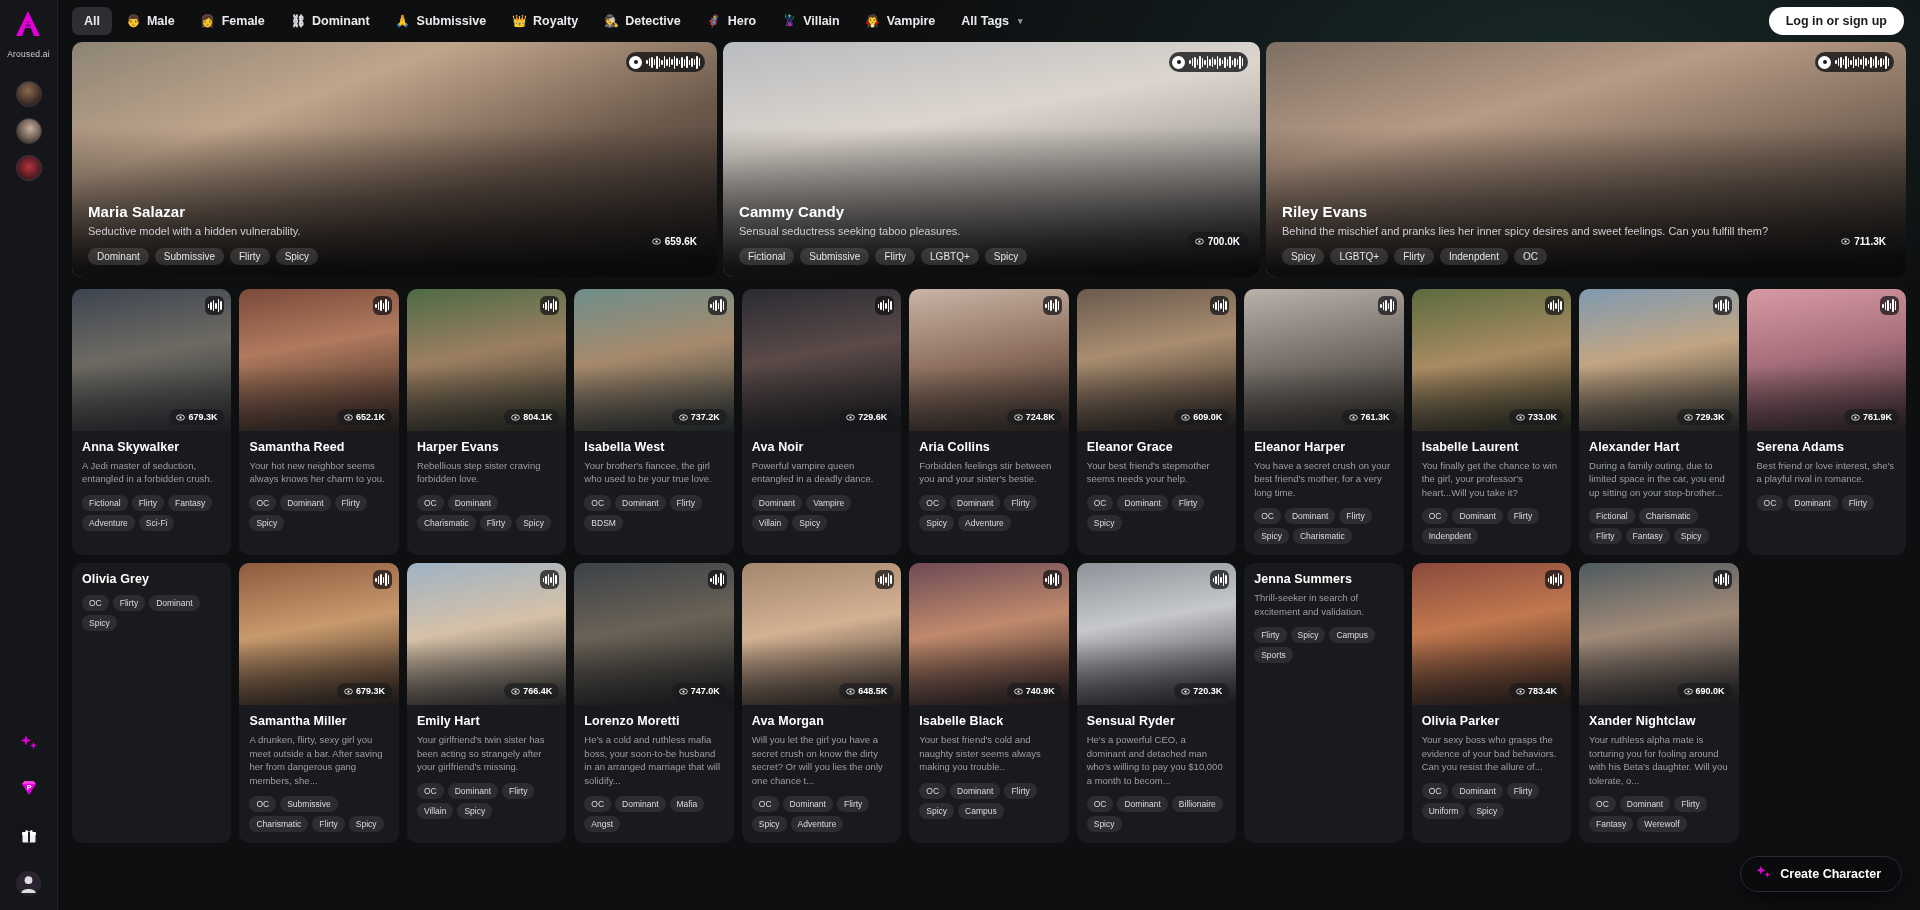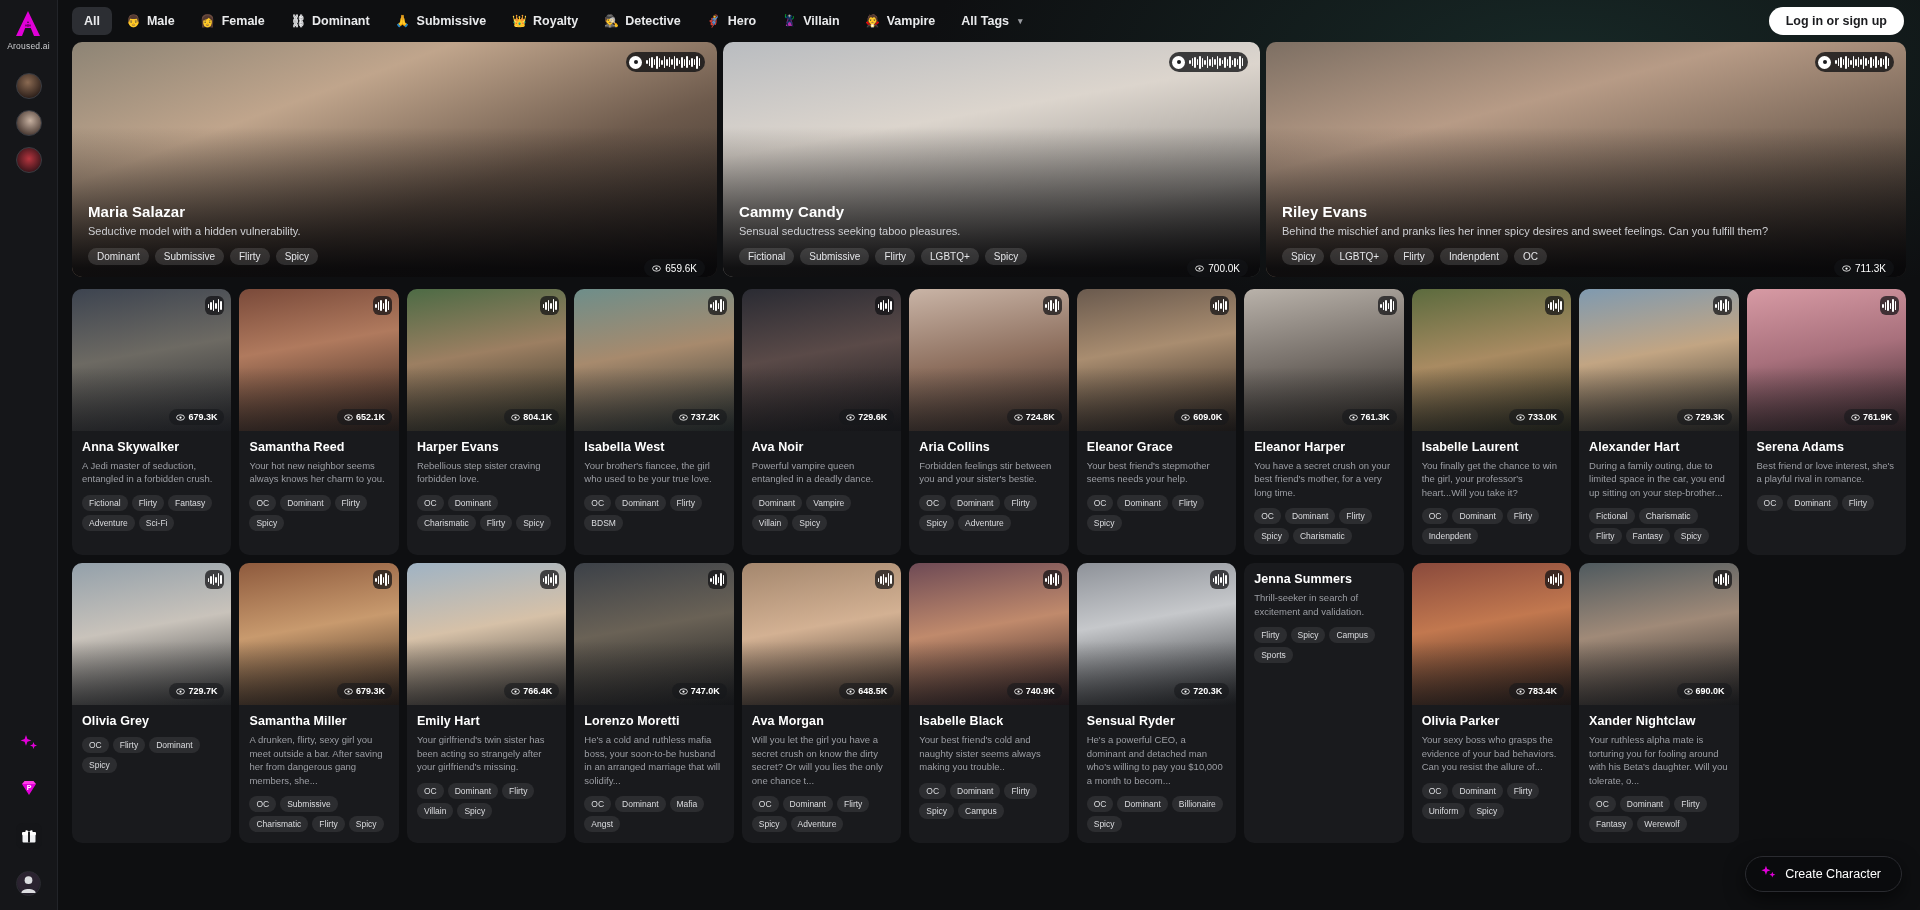--- a/index.html
+++ b/index.html
@@ -16,21 +16,21 @@
   .rail {
     width: 58px; height: 910px; flex: 0 0 58px;
     background: #151619;
     border-right: 1px solid #222429;
     display: flex; flex-direction: column; align-items: center;
     padding-top: 10px;
     position: relative;
   }
   .brand { display:flex; flex-direction:column; align-items:center; cursor:pointer; }
   .brand-mark { width: 30px; height: 28px; position: relative; }
-  .brand-name { font-size: 8.5px; color:#cfd0d3; margin-top: 3px; letter-spacing:.2px; }
+  .brand-name { font-size: 8.5px; color:#cfd0d3; margin-top: 11px; letter-spacing:.2px; }
   .rail-avatars { margin-top: 22px; display:flex; flex-direction:column; gap:11px; }
   .rail-av {
     width: 26px; height: 26px; border-radius: 50%;
     border: 1px solid #3a3c42;
     background-size: cover; background-position: center;
   }
   .rail-bottom {
     position:absolute; bottom: 14px; left:0; right:0;
     display:flex; flex-direction:column; align-items:center; gap: 22px;
   }
@@ -109,25 +109,25 @@
     position:absolute; top: 10px; right: 12px;
     height: 20px; padding: 0 5px 0 3px; border-radius: 10px;
     background: rgba(14,15,18,.78);
     display:flex; align-items:center; gap: 4px;
   }
   .vizdot { width: 13px; height: 13px; border-radius:50%; background:#fff; display:flex; align-items:center; justify-content:center; }
   .vizdot i { width:4px; height:4px; border-radius:50%; background:#18191c; display:block; }
   .bars { display:flex; align-items:center; gap:1px; height: 13px; }
   .bars span { width: 1.5px; background:#fff; border-radius:1px; display:block; }
   .views {
-    position:absolute; right: 12px; bottom: 0;
+    position:absolute; right: 12px; bottom: 27px;
     height: 18px; padding: 0 8px; border-radius: 9px;
     background: rgba(20,21,24,.62);
     display:flex; align-items:center; gap:4px;
-    font-size: 10px; font-weight: 400; color:#fff;
+    font-size: 10px; font-weight: 700; color:#fff;
   }
 
   
   .grid {
     display:grid; grid-template-columns: repeat(11, 1fr); gap: 8px;
     padding: 12px 14px 0 14px;
   }
   .card { border-radius: 10px; background: #191a1d; overflow: hidden; cursor:pointer; }
   .card .thumb { position:relative; width:100%; height: 142px; }
   .card .thumb .art { position:absolute; inset:0; }
@@ -158,21 +158,21 @@
   }
 
   .eye { width:9px; height:9px; display:block; }
 
   
   .fab {
     position:absolute; right: 18px; bottom: 18px;
     height: 36px; padding: 0 20px 0 14px; border-radius: 20px;
     background: #0a0b0d; border: 1px solid #2a2b30;
     display:flex; align-items:center; gap: 8px;
-    font-size: 12.5px; font-weight: 400; color:#fff; cursor:pointer;
+    font-size: 12.5px; font-weight: 700; color:#fff; cursor:pointer;
     box-shadow: 0 6px 20px rgba(0,0,0,.6);
   }
 </style>
 </head>
 <body>
 
 <div id="app">
 
   <div class="rail">
     <div class="brand">
@@ -796,41 +796,20 @@
             <div class="cname">Serena Adams</div>
             <div class="cdesc">Best friend or love interest, she's a playful rival in romance.</div>
             <div class="ctags">
               <span class="ctag">OC</span>
               <span class="ctag">Dominant</span>
               <span class="ctag">Flirty</span>
             </div>
           </div>
         </div>
         <div class="card">
-          <div class="thumb">
-            <div class="art" style="background:linear-gradient(170deg,#93a0aa 0%,#c9c3bb 45%,#2b2d2f 100%)"></div>
-            <div class="grad"></div>
-            <div class="cvizbtn">
-              <span class="bars">
-                <span style="height:4px"></span>
-                <span style="height:8px"></span>
-                <span style="height:11px"></span>
-                <span style="height:6px"></span>
-                <span style="height:13px"></span>
-                <span style="height:9px"></span>
-              </span>
-            </div>
-            <div class="cviews">
-              <svg class="eye" viewBox="0 0 12 12">
-                <ellipse cx="6" cy="6" rx="5.2" ry="3.6" fill="none" stroke="#fff" stroke-width="1.1"></ellipse>
-                <circle cx="6" cy="6" r="1.5" fill="#fff"></circle>
-              </svg>
-              <span>729.7K</span>
-            </div>
-          </div>
           <div class="body">
             <div class="cname">Olivia Grey</div>
             <div class="ctags">
               <span class="ctag">OC</span>
               <span class="ctag">Flirty</span>
               <span class="ctag">Dominant</span>
               <span class="ctag">Spicy</span>
             </div>
           </div>
         </div>

